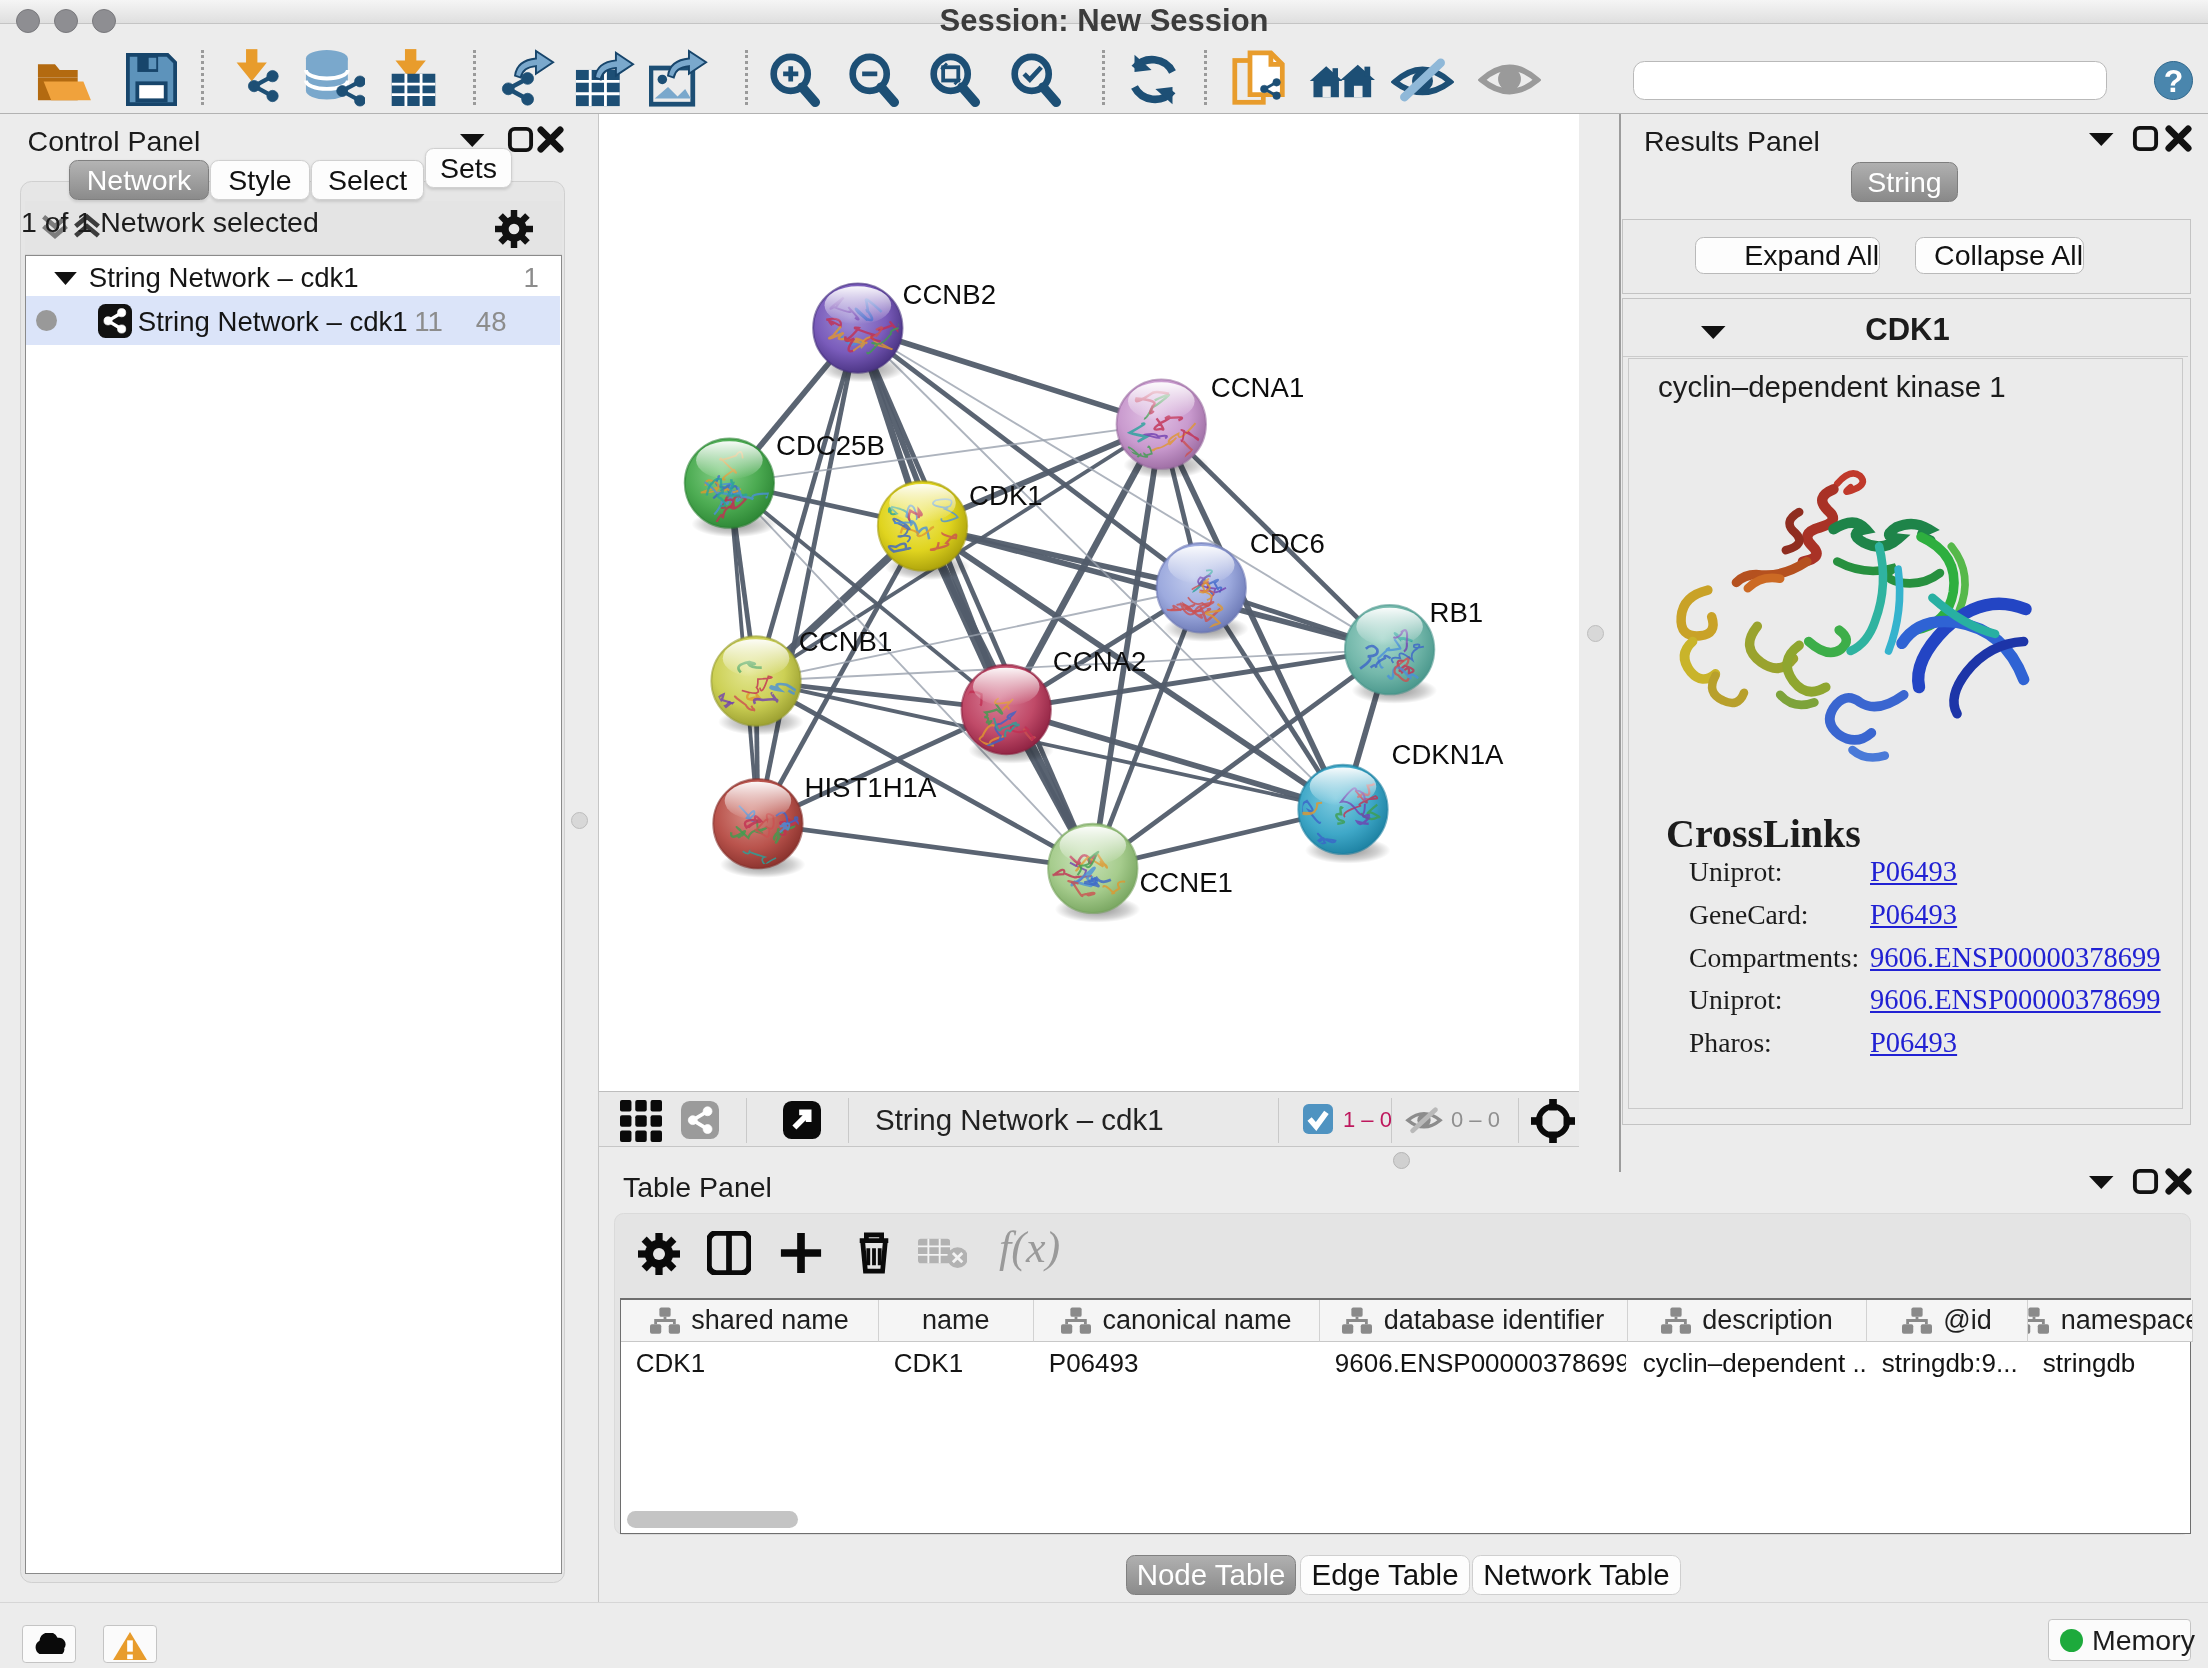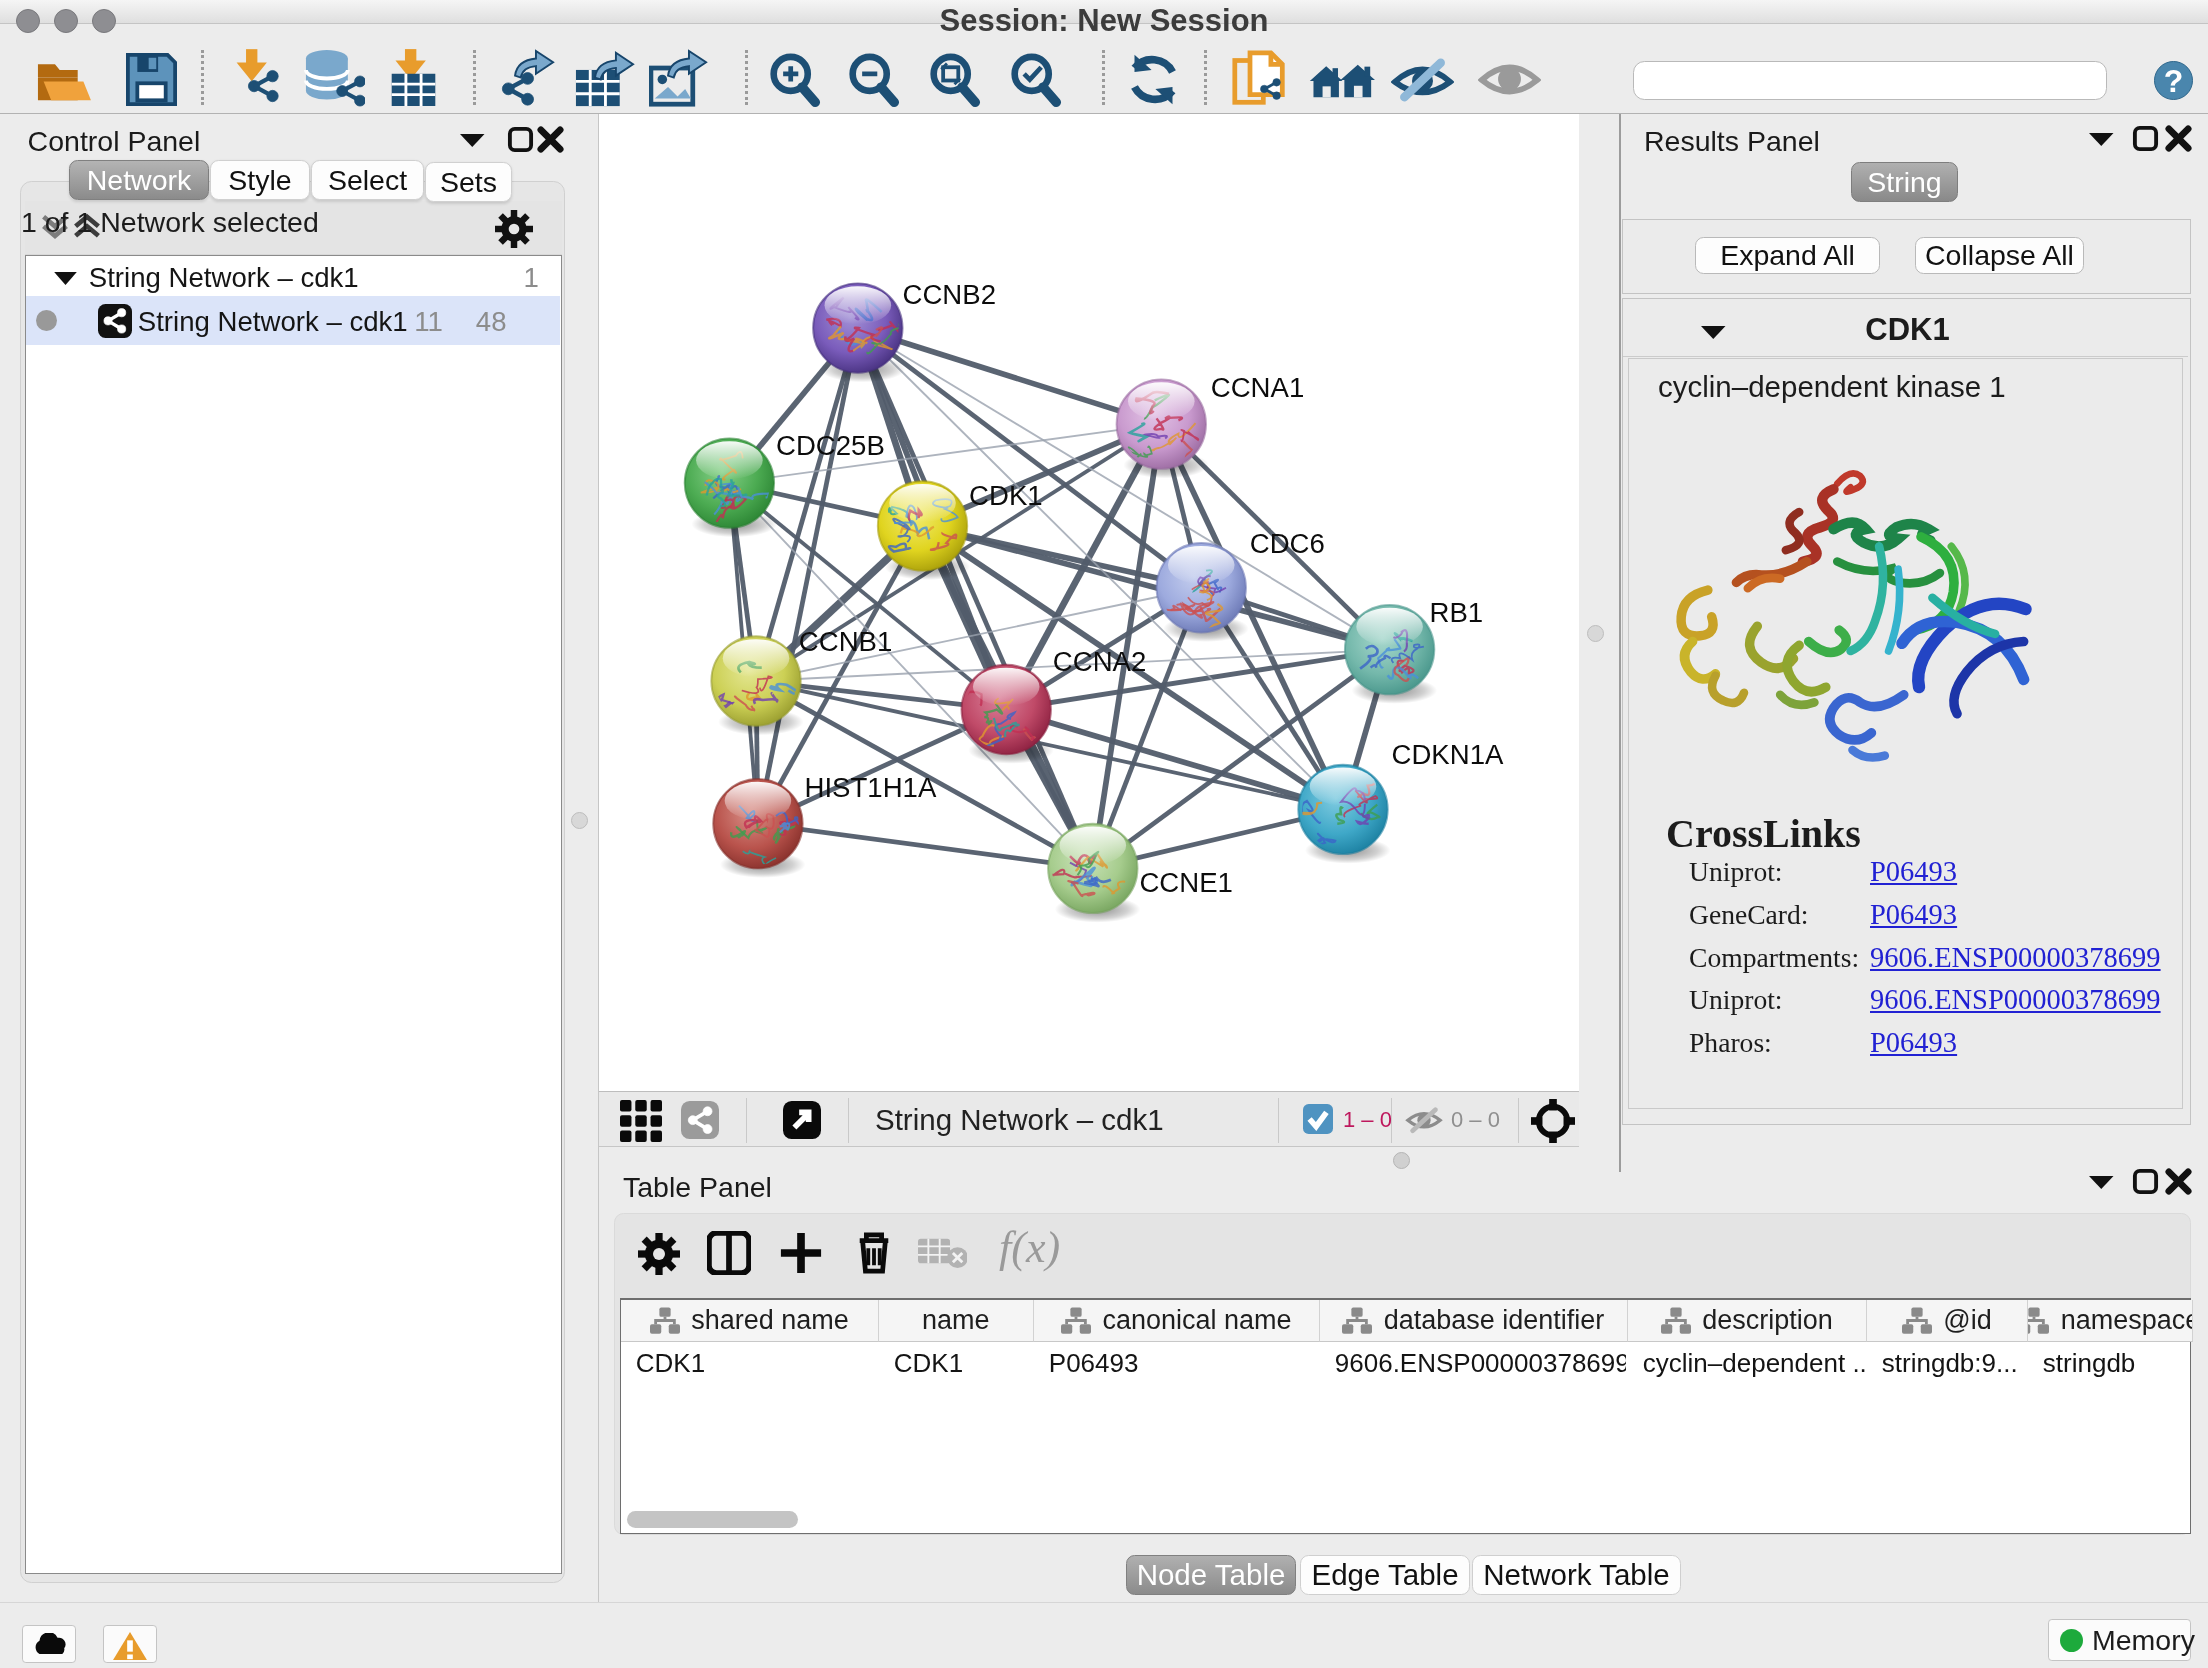--- a/index.html
+++ b/index.html
@@ -22,21 +22,21 @@
 #cplist{position:absolute;left:3.8px;top:73px;width:537px;height:1319px;background:#fff;border:1.9px solid #8a8a8a;}
 .rowtxt{font-size:27.6px;color:#151515;}
 .gray{color:#8c8c8c;}
 
 #netview{left:599px;top:114px;width:980px;height:977px;background:#fff;}
 #netstatus{left:599px;top:1091px;width:980px;height:56px;background:#e9e9e9;border-top:1.9px solid #bdbdbd;border-bottom:1.9px solid #c6c6c6;}
 .vsep{position:absolute;top:5.7px;height:45px;width:0;border-left:1.9px solid #c9c9c9;}
 
 #rpanel{left:1619px;top:114px;width:590px;height:1058px;background:#ececec;border-left:2.9px solid #9c9c9c;}
 .rbox{position:absolute;background:#ebebeb;border:1.9px solid #c3c3c3;}
-.btn{position:absolute;background:#fdfdfd;border:1.9px solid #b9b9b9;border-radius:8.6px;font-size:28.5px;text-align:center;color:#111;}
+.btn{position:absolute;background:#fdfdfd;border:1.9px solid #b9b9b9;border-radius:8.6px;font-size:28.5px;text-align:right;color:#111;}
 .serif{font-family:"Liberation Serif",serif;}
 .xlink{color:#2121d3;text-decoration:underline;}
 
 #tpanel{left:599px;top:1172px;width:1609px;height:430px;background:#ececec;}
 #tcard{position:absolute;left:15px;top:41px;width:1577px;height:322px;background:#e4e4e4;border-radius:9.5px;border:1px solid #dadada;}
 #ttable{position:absolute;left:4.8px;top:84px;width:1571px;height:236px;background:#fff;border:1.9px solid #6e6e6e;border-top-width:2.9px;}
 .th{position:absolute;top:0;height:42px;background:#f5f5f5;border-right:1.9px solid #d2d2d2;border-bottom:1.9px solid #c8c8c8;display:flex;align-items:center;justify-content:center;gap:11.4px;overflow:hidden;}
 .th svg{flex-shrink:0;}
 .thtxt{font-size:27px;color:#1e1e1e;}
 .td{position:absolute;top:44px;height:40px;font-size:26px;color:#141414;white-space:nowrap;overflow:hidden;}
@@ -216,21 +216,21 @@
     </svg>
     <svg class="abs" style="left:507px;top:12.4px" width="27" height="27" viewBox="0 0 28 28">
       <rect x="3" y="3" width="22" height="22" rx="5" fill="none" stroke="#111" stroke-width="4"></rect>
     </svg>
     <svg class="abs" style="left:537px;top:12.4px" width="27" height="27" viewBox="0 0 28 28">
       <path d="M4 4 L24 24 M24 4 L4 24" stroke="#111" stroke-width="7" stroke-linecap="round"></path>
     </svg>
     <div class="tab tabsel" style="left:69px;width:140px;top:46px">Network</div>
     <div class="tab" style="left:210px;width:100px;top:46px">Style</div>
     <div class="tab" style="left:311px;width:113px;top:46px">Select</div>
-    <div class="tab" style="left:425px;width:87px;top:48px">Sets</div>
+    <div class="tab" style="left:425px;width:87px;top:34px">Sets</div>
     <div id="cpcard">
       <div class="abs" style="left:3.8px;top:19px;width:537px;height:54px;background:#e4e4e4;border-bottom:1px solid #d8d8d8"></div>
       <svg class="abs" style="left:17px;top:31px" width="34" height="28.5" viewBox="0 0 32 30">
         <g fill="none" stroke="#7c7c7c" stroke-width="5">
           <path d="M4 4 L16 14 L28 4"></path>
           <path d="M4 14 L16 24 L28 14"></path>
         </g>
       </svg>
       <svg class="abs" style="left:49px;top:31px" width="34" height="28.5" viewBox="0 0 32 30">
         <g fill="none" stroke="#3c3c3c" stroke-width="5">

